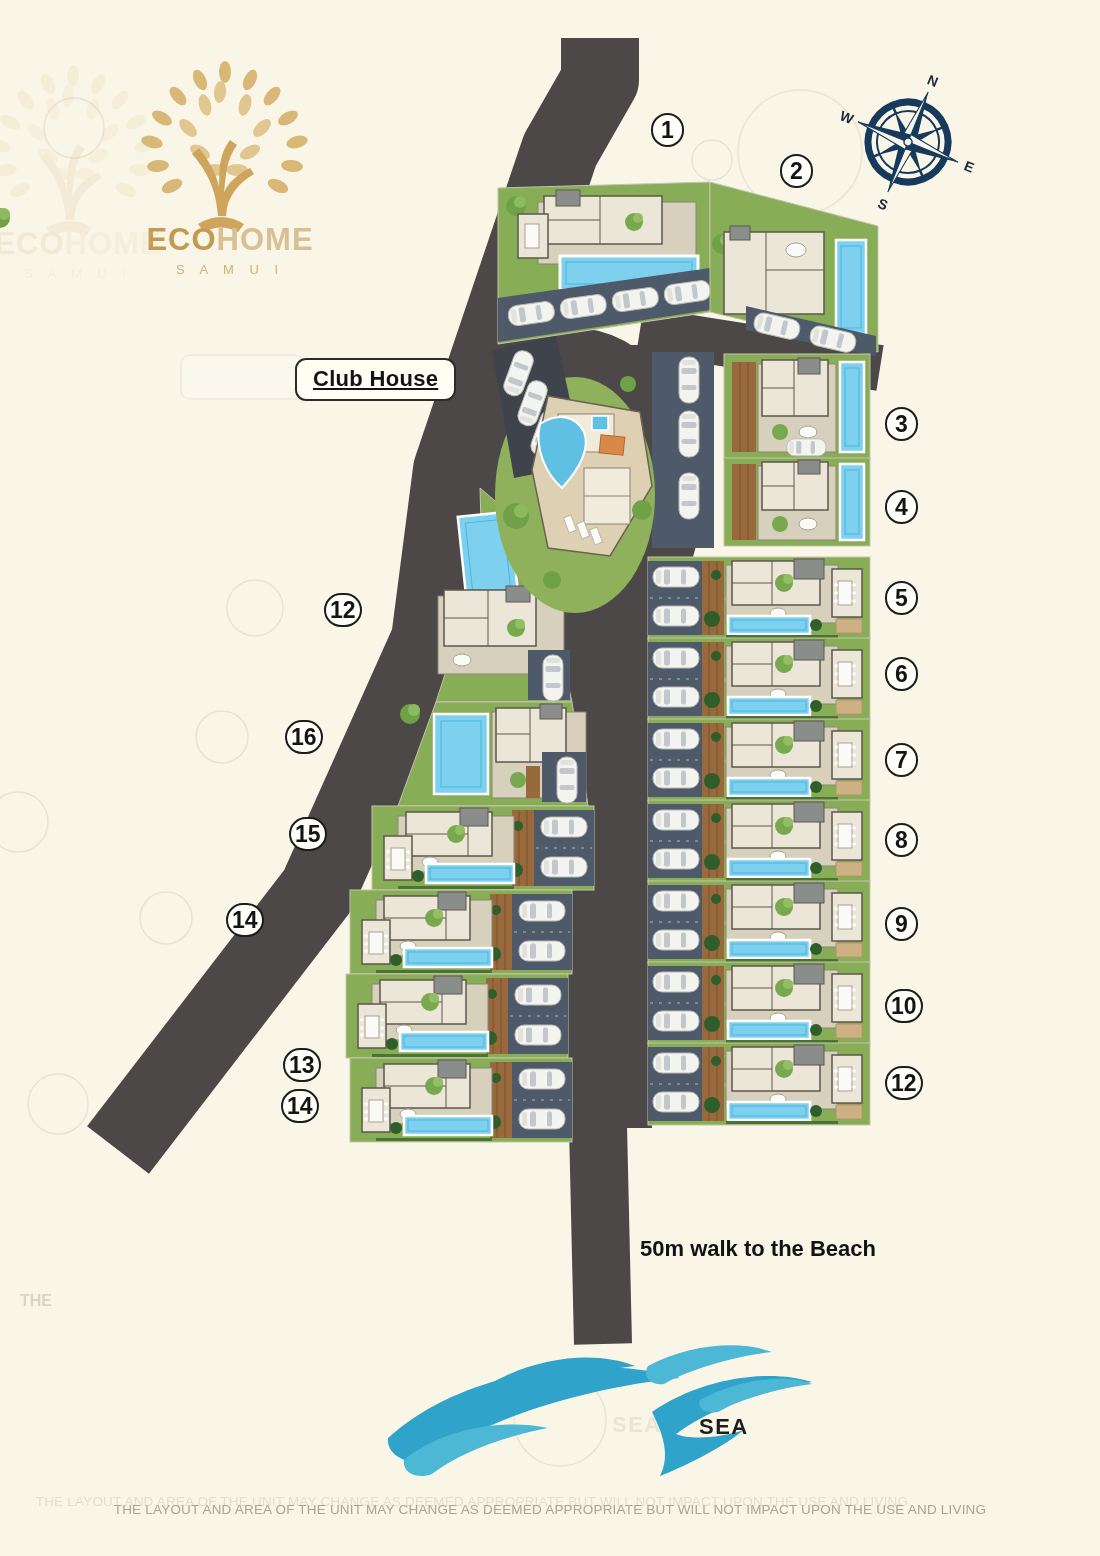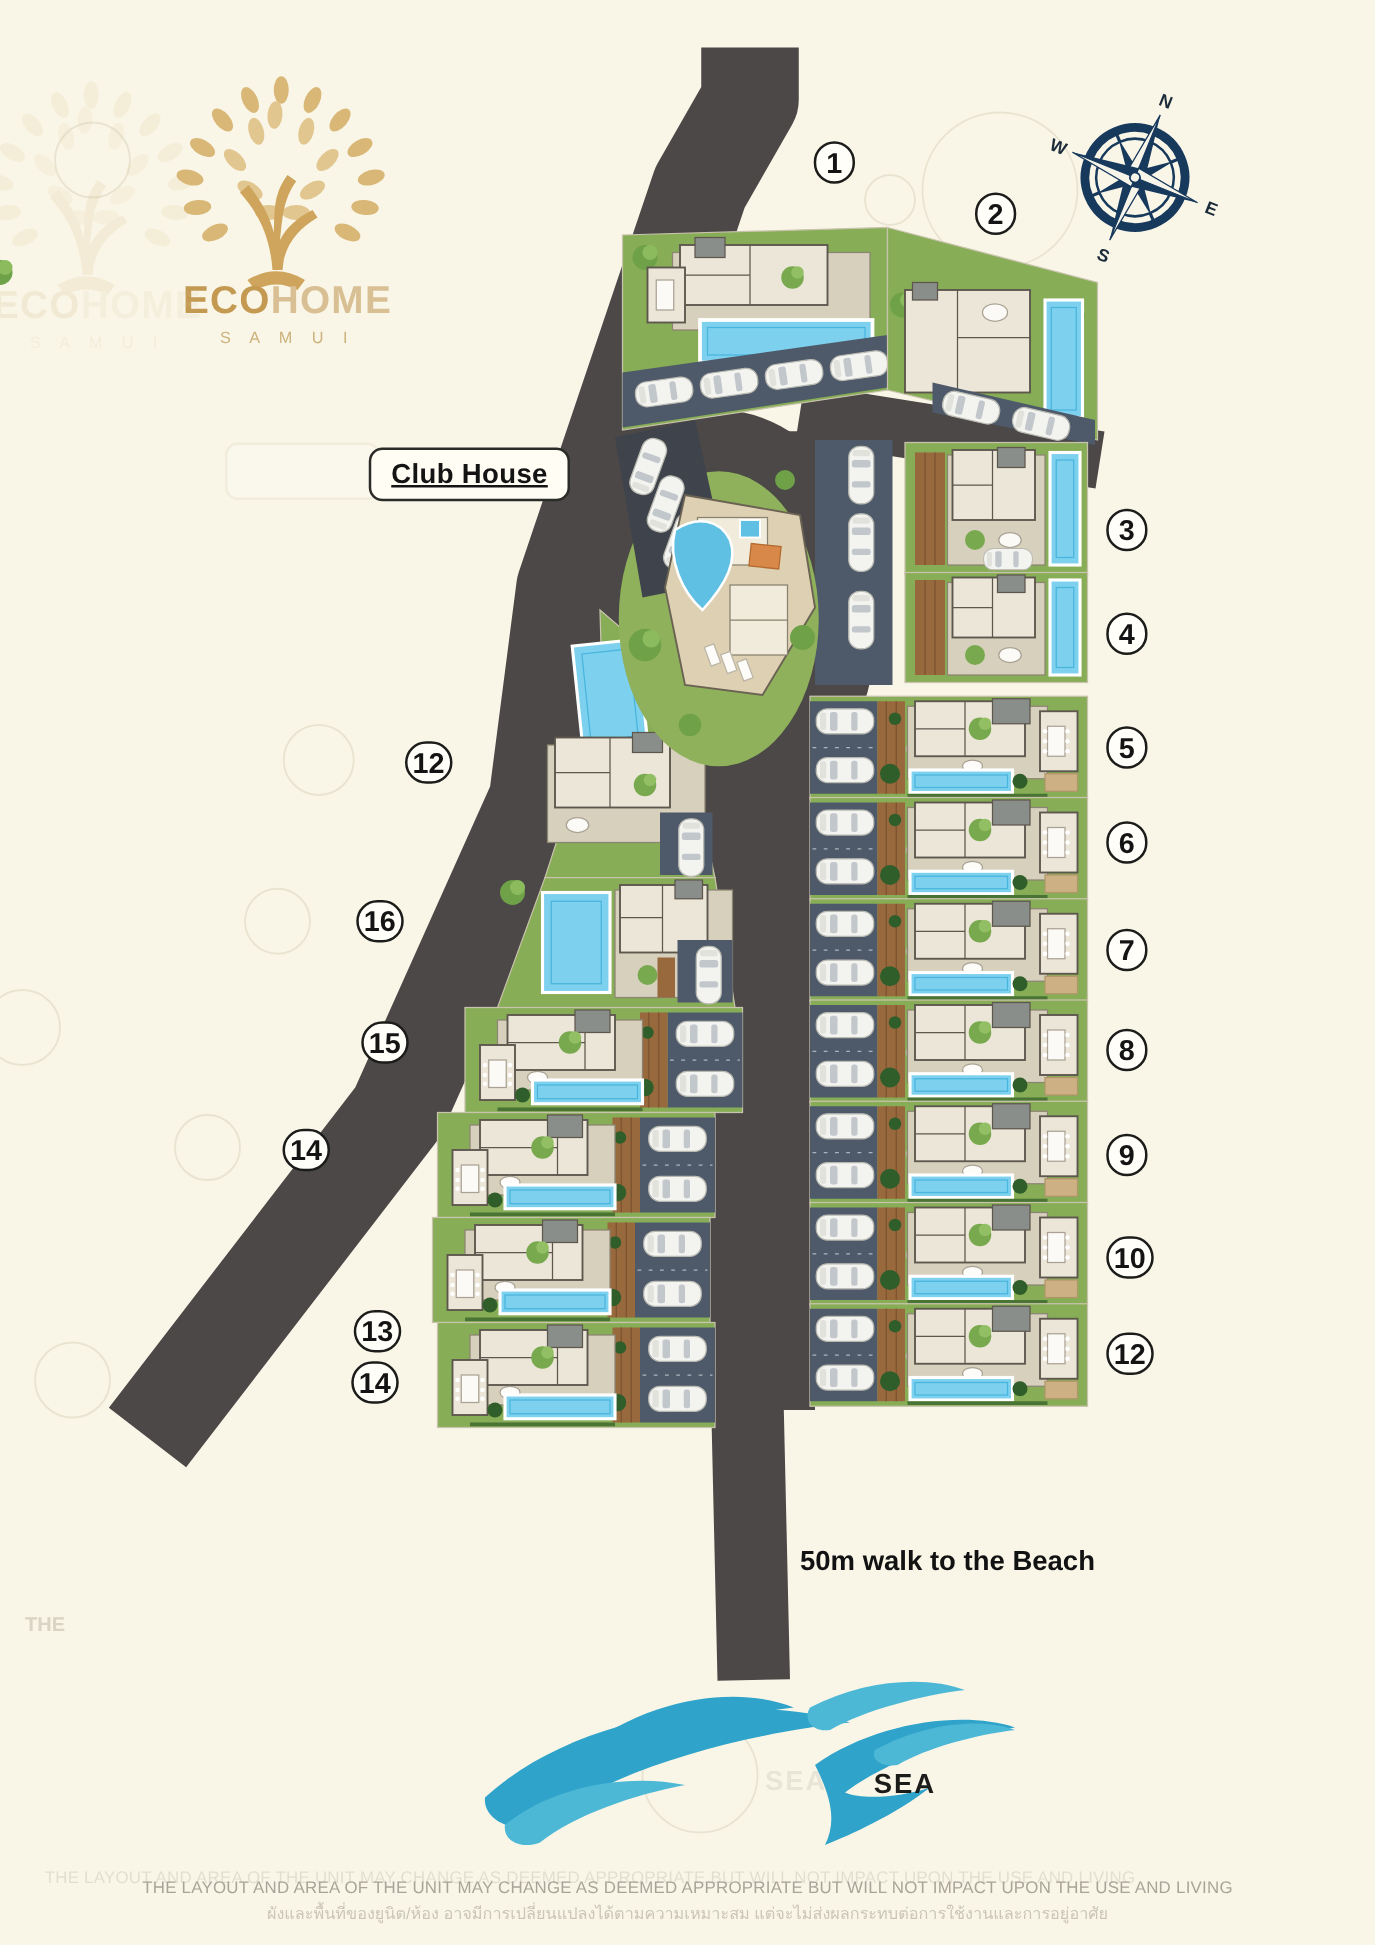--- a/index.html
+++ b/index.html
@@ -421,15 +421,14 @@
       <div class="marker" style="left: 324px; top: 593px;">12</div>
     </div>
 
 <div class="beach-note">50m walk to the Beach</div>
 <div class="sea-ghost">SEA</div>
 <div class="sea-label">SEA</div>
 
 <div class="faint-the">THE</div>
 <div class="disclaimer-ghost">THE LAYOUT AND AREA OF THE UNIT MAY CHANGE AS DEEMED APPROPRIATE BUT WILL NOT IMPACT UPON THE USE AND LIVING</div>
 <div class="disclaimer">THE LAYOUT AND AREA OF THE UNIT MAY CHANGE AS DEEMED APPROPRIATE BUT WILL NOT IMPACT UPON THE USE AND LIVING</div>
-<div class="disclaimer-th">ผังและพื้นที่ของยูนิต/ห้อง อาจมีการเปลี่ยนแปลงได้ตามความเหมาะสม แต่จะไม่ส่งผลกระทบต่อการใช้งานและการอยู่อาศัย</div>
 
 </div>
 
 </body></html>

